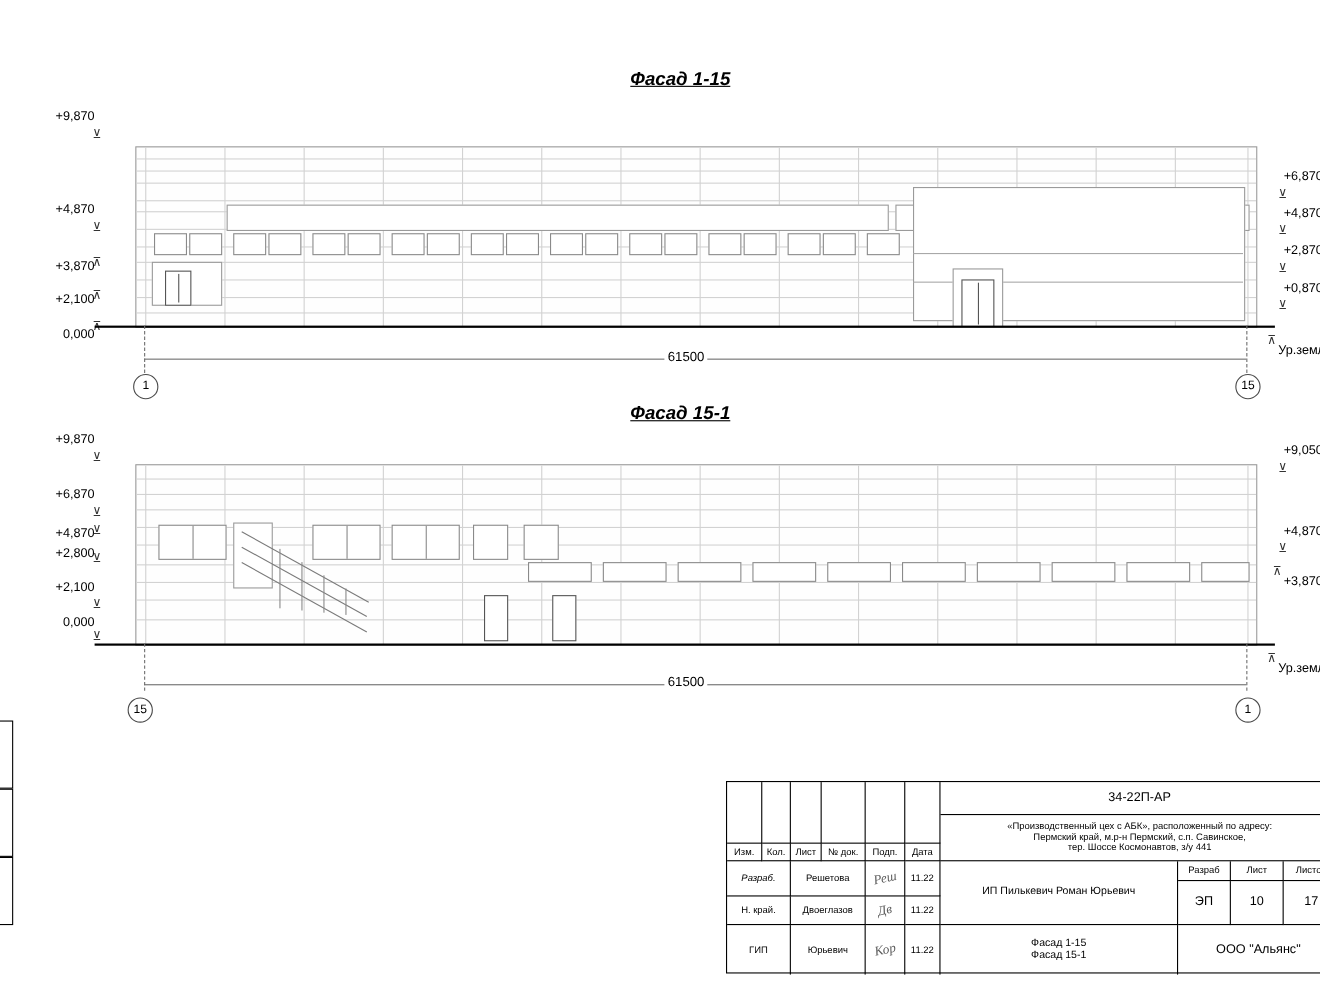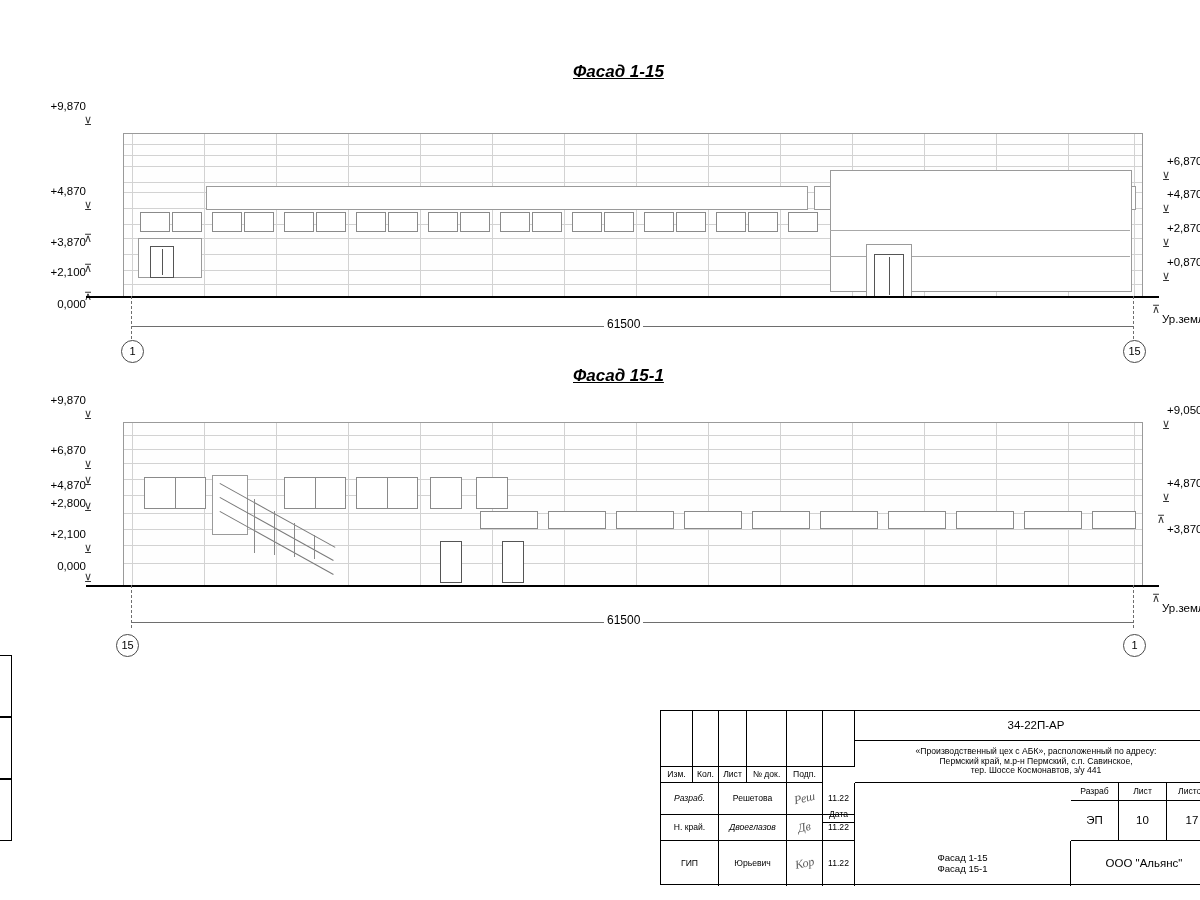--- a/index.html
+++ b/index.html
@@ -373,41 +373,42 @@
     <div class="cell" style="left:58px; top:0; width:28px; height:56px;"></div>
     <div class="cell" style="left:86px; top:0; width:40px; height:56px;"></div>
     <div class="cell" style="left:126px; top:0; width:36px; height:56px;"></div>
     <div class="cell" style="left:162px; top:0; width:32px; height:56px;"></div>
 
     <div class="cell" style="left:0; top:56px; width:32px; height:16px;">Изм.</div>
     <div class="cell" style="left:32px; top:56px; width:26px; height:16px;">Кол.</div>
     <div class="cell" style="left:58px; top:56px; width:28px; height:16px;">Лист</div>
     <div class="cell" style="left:86px; top:56px; width:40px; height:16px;">№ док.</div>
     <div class="cell" style="left:126px; top:56px; width:36px; height:16px;">Подп.</div>
-    <div class="cell" style="left:162px; top:56px; width:32px; height:16px;margin-top:40px;">Дата</div>
+    <div class="cell" style="left:162px; top:56px; width:32px; height:16px;">Дата</div>
 
     <div class="cell" style="left:0; top:72px; width:58px; height:32px;font-style:italic;">Разраб.</div>
     <div class="cell" style="left:58px; top:72px; width:68px; height:32px;">Решетова</div>
     <div class="cell" style="left:126px; top:72px; width:36px; height:32px;"><span class="sig">Реш</span></div>
     <div class="cell" style="left:162px; top:72px; width:32px; height:32px;">11.22</div>
 
     <div class="cell" style="left:0; top:104px; width:58px; height:26px;">Н. край.</div>
-    <div class="cell" style="left:58px; top:104px; width:68px; height:26px;font-style:italic;">Двоеглазов</div>
+    <div class="cell" style="left:58px; top:104px; width:68px; height:26px;">Двоеглазов</div>
     <div class="cell" style="left:126px; top:104px; width:36px; height:26px;"><span class="sig">Дв</span></div>
     <div class="cell" style="left:162px; top:104px; width:32px; height:26px;">11.22</div>
 
     <div class="cell nob" style="left:0; top:130px; width:58px; height:45px;">ГИП</div>
     <div class="cell nob" style="left:58px; top:130px; width:68px; height:45px;">Юрьевич</div>
     <div class="cell nob" style="left:126px; top:130px; width:36px; height:45px;"><span class="sig">Кор</span></div>
     <div class="cell nob" style="left:162px; top:130px; width:32px; height:45px;">11.22</div>
 
     <div class="cell big" style="left:194px; top:0; width:362px; height:30px; border-right:none;">34-22П-АР</div>
     <div class="cell" style="left:194px; top:30px; width:362px; height:42px; border-right:none;">«Производственный цех с АБК», расположенный по адресу:
 Пермский край, м.р-н Пермский, с.п. Савинское,
 тер. Шоссе Космонавтов, з/у 441</div>
+    <div class="cell med" style="left:194px; top:72px; width:216px; height:58px;">ИП Пилькевич Роман Юрьевич</div>
 
     <div class="cell" style="left:410px; top:72px; width:48px; height:18px;">Разраб</div>
     <div class="cell" style="left:458px; top:72px; width:48px; height:18px;">Лист</div>
     <div class="cell" style="left:506px; top:72px; width:50px; height:18px; border-right:none;">Листов</div>
 
     <div class="cell big" style="left:410px; top:90px; width:48px; height:40px;">ЭП</div>
     <div class="cell big" style="left:458px; top:90px; width:48px; height:40px;text-align:right;">10</div>
     <div class="cell big" style="left:506px; top:90px; width:50px; height:40px; border-right:none;">17</div>
 
     <div class="cell med nob" style="left:194px; top:130px; width:216px; height:45px;">Фасад 1-15

